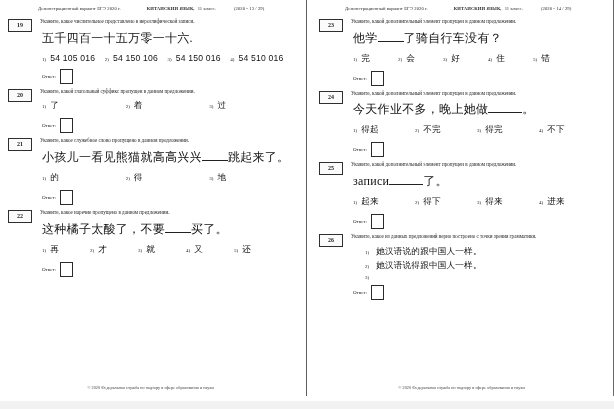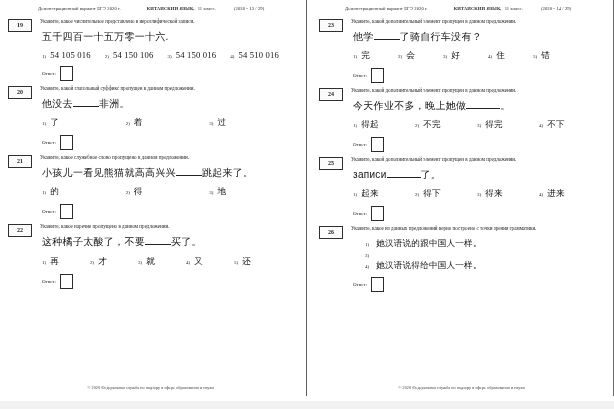--- a/index.html
+++ b/index.html
@@ -106,25 +106,25 @@
     min-width: 0;
   }
   .prompt {
     font-size: 5.1px;
     line-height: 1.5;
     text-align: justify;
     color: #1f1f1f;
     margin-bottom: 5px;
   }
   .sentence {
-    font-size: 10px;
+    font-size: 12px;
     line-height: 1.25;
     margin: 0 0 7px 2px;
     color: #111;
-    font-family: Liberation Sans, sans-serif;
+    font-family: Liberation Serif, serif;
     letter-spacing: 0.3px;
   }
   .blank {
     display: inline-block;
     border-bottom: 0.8px solid #222;
     vertical-align: baseline;
   }
   .b-md { width: 26px; }
   .b-lg { width: 34px; }
 
@@ -138,21 +138,21 @@
     align-items: baseline;
     white-space: nowrap;
   }
   .opt-num {
     font-size: 5px;
     color: #232323;
     margin-right: 4px;
   }
   .opt-txt {
     font-size: 8.6px;
-    font-family: Liberation Serif, serif;
+    font-family: Liberation Sans, sans-serif;
     color: #111;
     letter-spacing: 0.2px;
   }
   
   .opts-4 .opt { width: 66px; }
   .opts-3 .opt { width: 84px; }
   .opts-5 .opt { width: 48px; }
   .opts-5b .opt { width: 45px; }
   .opts-4w .opt { width: 62px; }
 
@@ -236,21 +236,20 @@
             <span class="answer-label">Ответ:</span>
             <span class="answer-box"></span>
           </div>
         </div>
       </div>
 
       <div class="task">
         <div class="task-num">20</div>
         <div class="task-body">
           <div class="prompt">Укажите, какой глагольный суффикс пропущен в данном предложении.</div>
-          <div class="sentence"><span>他没去</span><span class="blank b-md"></span><span>非洲。</span></div>
           <div class="options opts-3">
             <div class="opt">
               <span class="opt-num">1)</span>
               <span class="opt-txt">了</span>
             </div>
             <div class="opt">
               <span class="opt-num">2)</span>
               <span class="opt-txt">着</span>
             </div>
             <div class="opt">
@@ -437,25 +436,25 @@
       <div class="task">
         <div class="task-num">26</div>
         <div class="task-body">
           <div class="prompt">Укажите, какое из данных предложений верно построено с точки зрения грамматики.</div>
           <div class="options-stack">
             <div class="srow">
               <span class="opt-num">1)</span>
               <span class="opt-txt">她汉语说的跟中国人一样。</span>
             </div>
             <div class="srow">
-              <span class="opt-num">3)</span>
+              <span class="opt-num">2)</span>
+              <span class="opt-txt">她汉语说得跟中国人一样。</span>
             </div>
             <div class="srow">
-              <span class="opt-num">4)</span>
-              <span class="opt-txt">她汉语说得给中国人一样。</span>
+              <span class="opt-num">3)</span>
             </div>
           </div>
           <div class="answer">
             <span class="answer-label">Ответ:</span>
             <span class="answer-box"></span>
           </div>
         </div>
       </div>
 
       <div class="footer">© 2020 Федеральная служба по надзору в сфере образования и науки</div>

